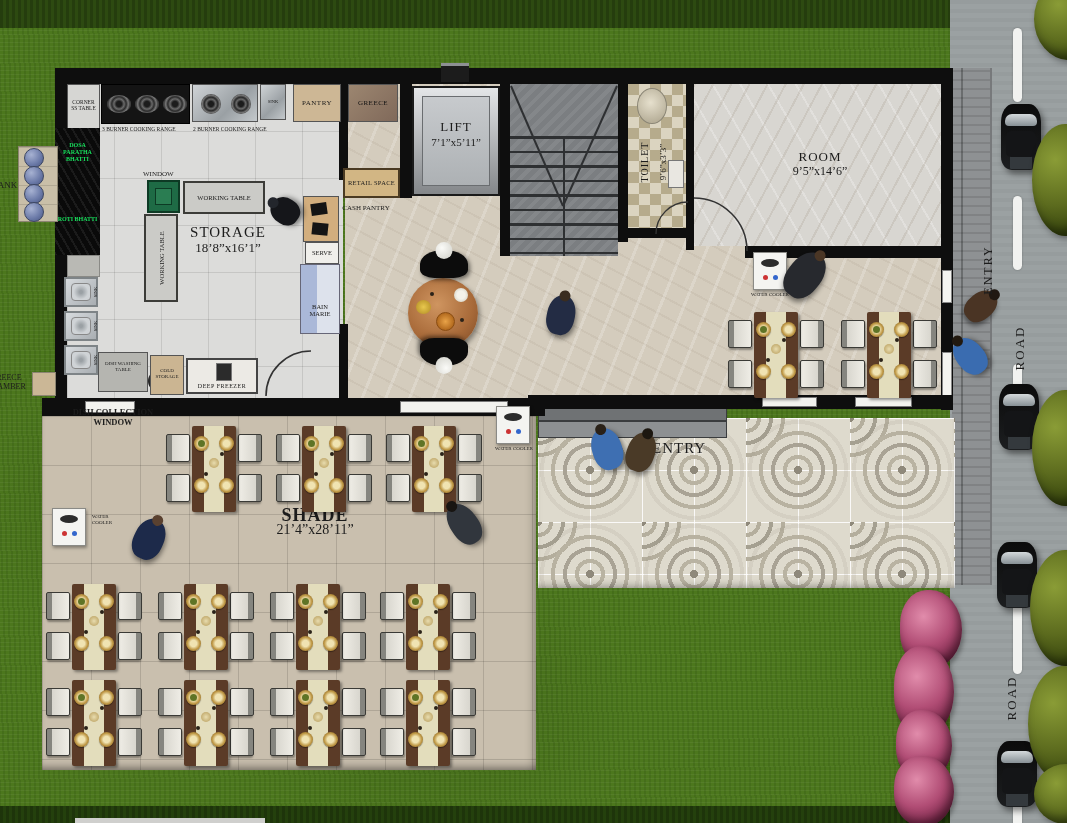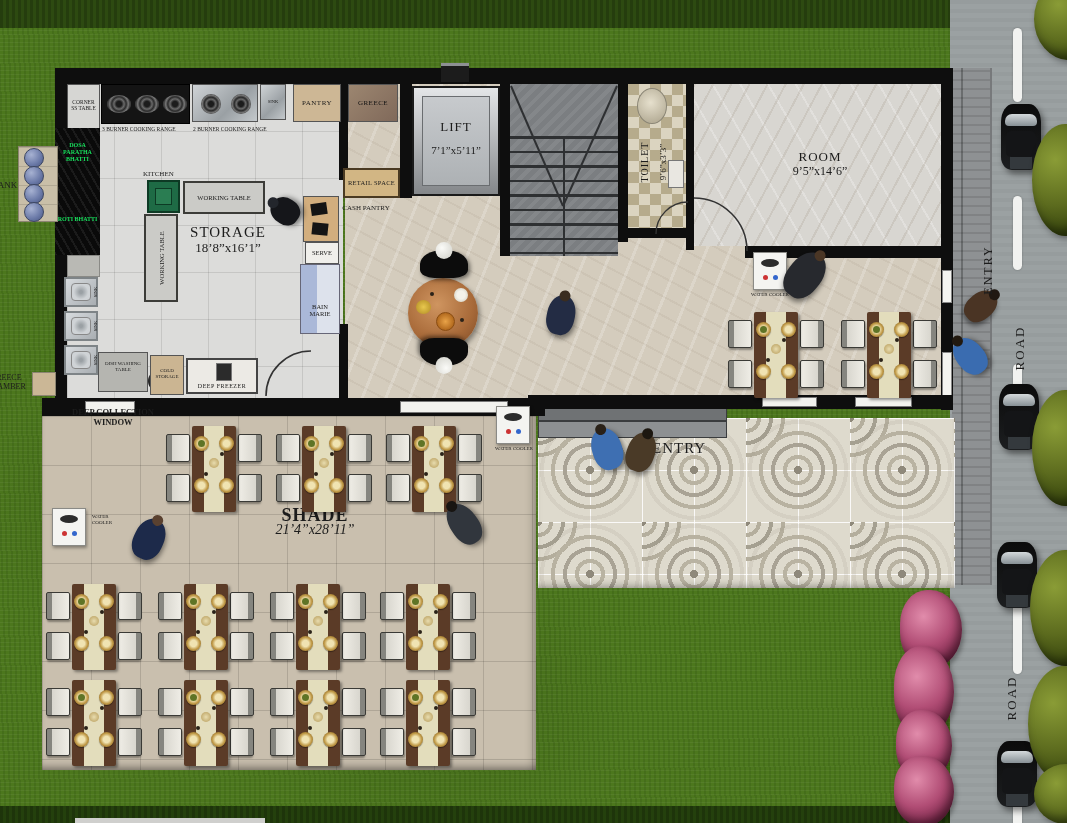--- a/index.html
+++ b/index.html
@@ -147,21 +147,21 @@
   <div class="ab kitchenFloor"></div>
   <div class="ab roomFloor"></div>
   <div class="ab toiletFloor"></div>
   <div class="ab stairs">
     <div class="steps"></div>
     <div class="stepDivider"></div>
   </div>
   <div class="ab lift">
     <div class="liftIn"></div>
     <div class="lbl ctr" style="left:0;right:0;top:32px;font-size:13px;letter-spacing:1px;">LIFT</div>
-    <div class="lbl ctr" style="left:0;right:0;top:48px;font-size:11px;margin-top:8px;">7’1”x5’11”</div>
+    <div class="lbl ctr" style="left:0;right:0;top:48px;font-size:11px;">7’1”x5’11”</div>
   </div>
 
   <div class="wall" style="left:55px;top:68px;width:898px;height:16px;"></div>
   <div class="wall" style="left:55px;top:68px;width:12px;height:330px;"></div>
   <div class="wall" style="left:941px;top:68px;width:12px;height:342px;"></div>
   <div class="ab" style="left:942px;top:270px;width:10px;height:33px;background:#f4f4f0;border:1px solid #888;box-sizing:border-box;"></div>
   <div class="ab" style="left:942px;top:352px;width:10px;height:44px;background:#f4f4f0;border:1px solid #888;box-sizing:border-box;"></div>
   <div class="wall" style="left:42px;top:398px;width:503px;height:18px;"></div>
   <div class="ab" style="left:85px;top:401px;width:50px;height:12px;background:#f2f2ee;border:1px solid #777;box-sizing:border-box;"></div>
   <div class="ab" style="left:400px;top:401px;width:108px;height:12px;background:#f2f2ee;border:1px solid #777;box-sizing:border-box;"></div>
@@ -214,21 +214,21 @@
     <div class="lbl ctr greenTxt" style="left:1px;right:1px;top:14px;font-size:6px;font-weight:bold;">DOSA PARATHA BHATTI</div>
     <div class="lbl ctr greenTxt" style="left:1px;right:1px;top:88px;font-size:6px;font-weight:bold;">ROTI BHATTI</div>
   </div>
   <div class="ab" style="left:67px;top:255px;width:33px;height:22px;background:#b9b9b4;border:1px solid #8a8a86;box-sizing:border-box;"></div>
   <div class="sinkBox" style="left:64px;top:277px;"></div>
   <div class="sinkBox" style="left:64px;top:311px;"></div>
   <div class="sinkBox" style="left:64px;top:345px;"></div>
   <div class="vlab" style="left:95px;top:292px;font-size:4.5px;">SINK</div>
   <div class="vlab" style="left:95px;top:326px;font-size:4.5px;">SINK</div>
   <div class="vlab" style="left:95px;top:360px;font-size:4.5px;">SINK</div>
-  <div class="lbl" style="left:143px;top:170px;font-size:7px;">KITCHEN</div>
+  <div class="lbl" style="left:143px;top:170px;font-size:7px;">WINDOW</div>
   <div class="box" style="left:147px;top:180px;width:33px;height:33px;background:#1e6b45;border:2px solid #0d3a24;">
     <div style="position:absolute;left:6px;top:6px;right:6px;bottom:6px;border:1px solid #0d3a24;background:#2a7d52;"></div>
   </div>
   <div class="box" style="left:183px;top:181px;width:82px;height:33px;background:#cbcbc7;border:2px solid #3c3c38;">
     <div class="lbl ctr" style="left:0;right:0;top:11px;font-size:6.5px;">WORKING TABLE</div>
   </div>
   <div class="box" style="left:144px;top:214px;width:34px;height:88px;background:#cbcbc7;border:2px solid #3c3c38;"></div>
   <div class="vlab" style="left:161px;top:258px;font-size:6.5px;">WORKING TABLE</div>
   <div class="lbl ctr" style="left:168px;top:224px;width:120px;font-size:15px;letter-spacing:1px;">STORAGE</div>
   <div class="lbl ctr" style="left:168px;top:241px;width:120px;font-size:13px;">18’8”x16’1”</div>
@@ -286,23 +286,23 @@
       <div class="dh"></div>
   </div>
 
   <div class="wc" style="left:753px;top:252px;"></div>
   <div class="lbl ctr" style="left:738px;top:292px;width:64px;font-size:5px;">WATER COOLER</div>
   <div class="wc" style="left:496px;top:406px;"></div>
   <div class="lbl ctr" style="left:482px;top:446px;width:64px;font-size:5px;">WATER COOLER</div>
   <div class="wc" style="left:52px;top:508px;"></div>
   <div class="lbl" style="left:92px;top:514px;width:34px;font-size:5px;">WATER COOLER</div>
 
-  <div class="lbl ctr" style="left:58px;top:408px;width:110px;font-size:8.5px;font-weight:bold;">DEEP COLLECTION WINDOW</div>
+  <div class="lbl ctr" style="left:58px;top:408px;width:110px;font-size:8.5px;font-weight:bold;">DISH COLLECTION WINDOW</div>
   <div class="lbl ctr" style="left:225px;top:505px;width:180px;font-size:18px;letter-spacing:1px;font-weight:bold;">SHADE</div>
-  <div class="lbl ctr" style="left:225px;top:522px;width:180px;font-size:14px;font-style:italic;">21’4”x28’11”</div>
+  <div class="lbl ctr" style="left:225px;top:522px;width:180px;font-size:14px;">21’4”x28’11”</div>
 
   <div class="lbl" style="left:652px;top:440px;font-size:15px;letter-spacing:1px;text-shadow:1px 1px 1px rgba(255,255,255,.5);">ENTRY</div>
 
   <div class="ab" style="left:18px;top:146px;width:40px;height:76px;background:#c9bfa8;border:1px solid #8d8572;box-sizing:border-box;
        background-image:linear-gradient(rgba(0,0,0,.12) 1px,transparent 1px);background-size:20px 19px;"></div>
   <div class="tankC" style="left:24px;top:148px;"></div>
   <div class="tankC" style="left:24px;top:166px;"></div>
   <div class="tankC" style="left:24px;top:184px;"></div>
   <div class="tankC" style="left:24px;top:202px;"></div>
   <div class="lbl" style="left:-7px;top:180px;font-size:9px;">TANK</div>

